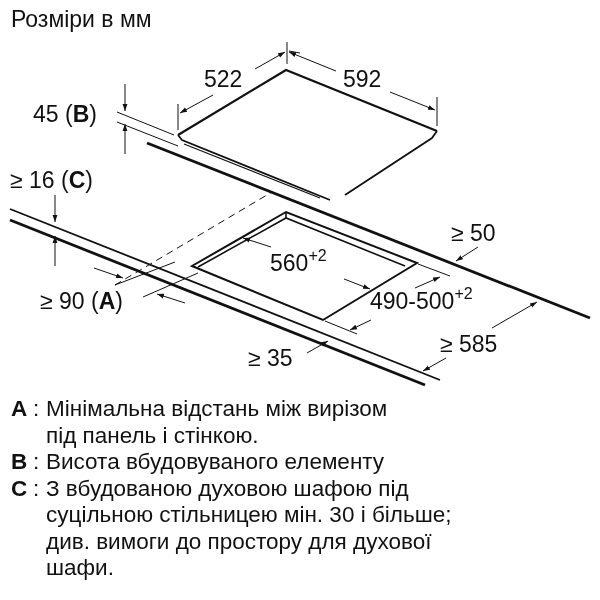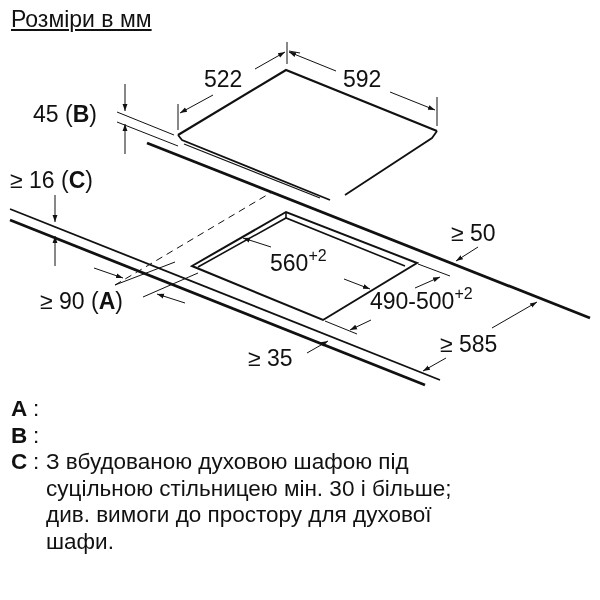--- a/index.html
+++ b/index.html
@@ -1,18 +1,18 @@
 <!DOCTYPE html>
 <html><head>
 <meta charset="utf-8">
 <style>
   html, body { margin: 0; padding: 0; background: #ffffff; }
   body { width: 600px; height: 600px; position: relative; overflow: hidden;
          font-family: "Liberation Sans", sans-serif; color: #111; }
-  .title { position: absolute; left: 11px; top: 6px; font-size: 23px; text-decoration: underline; }
+  .title { position: absolute; left: 11px; top: 6px; font-size: 23px; }
   svg.diagram { position: absolute; left: 0; top: 0; }
   .lbl { font-family: "Liberation Sans", sans-serif; font-size: 23px; fill: #111; }
   .lbl .b { font-weight: bold; }
   .legend { position: absolute; left: 11px; top: 396px; font-size: 22.5px; line-height: 26.5px; }
   .legend .row { display: flex; }
   .legend .key { font-weight: bold; width: 22px; }
   .legend .colon { width: 13px; }
   .legend .txt { white-space: pre-line; }
 </style>
 </head>
@@ -105,24 +105,27 @@
 
   <text class="lbl" x="451" y="241">≥ 50</text>
   <text class="lbl" x="440" y="352">≥ 585</text>
   <text class="lbl" x="248" y="366">≥ 35</text>
 </svg>
 
 <div class="legend">
   <div class="row">
     <span class="key">A</span>
       <span class="colon">:</span>
+    <span class="txt">Мінімальна відстань між вирізом
+під панель і стінкою.</span>
   </div>
   <div class="row">
     <span class="key">B</span>
       <span class="colon">:</span>
+    <span class="txt">Висота вбудовуваного елементу</span>
   </div>
   <div class="row">
     <span class="key">C</span>
       <span class="colon">:</span>
     <span class="txt">З вбудованою духовою шафою під
 суцільною стільницею мін. 30 і більше;
 див. вимоги до простору для духової
 шафи.</span>
   </div>
 </div>

